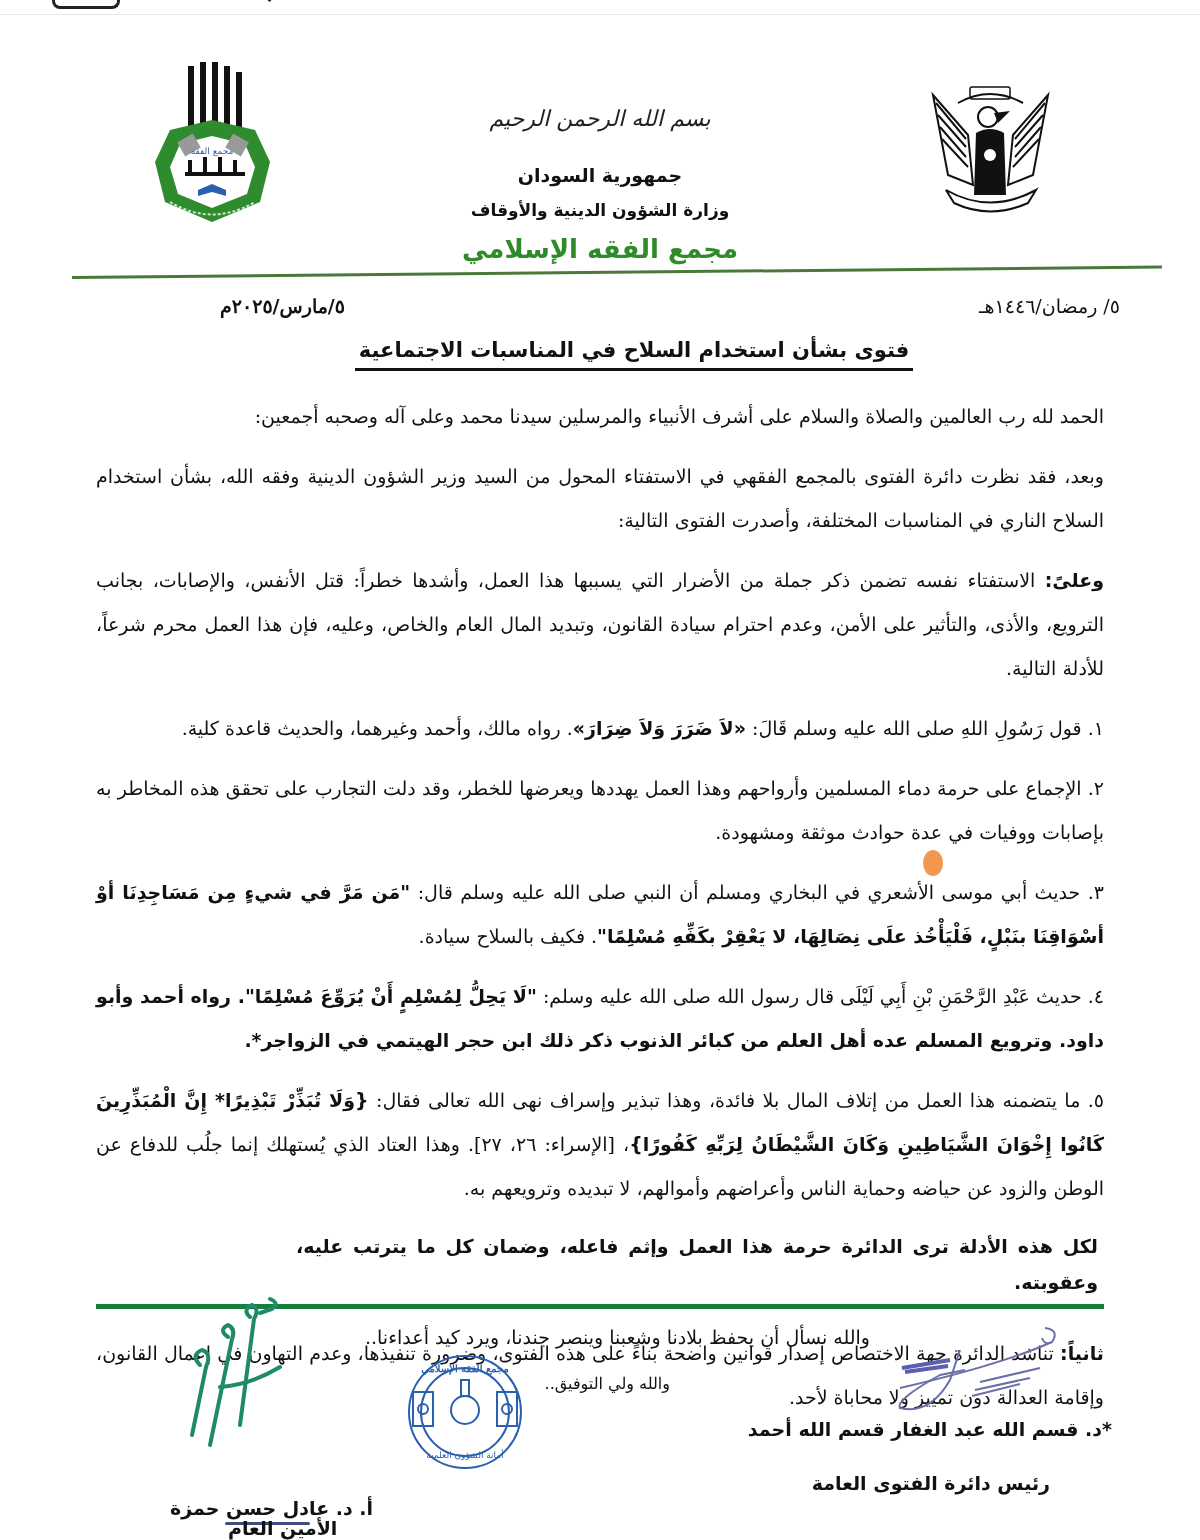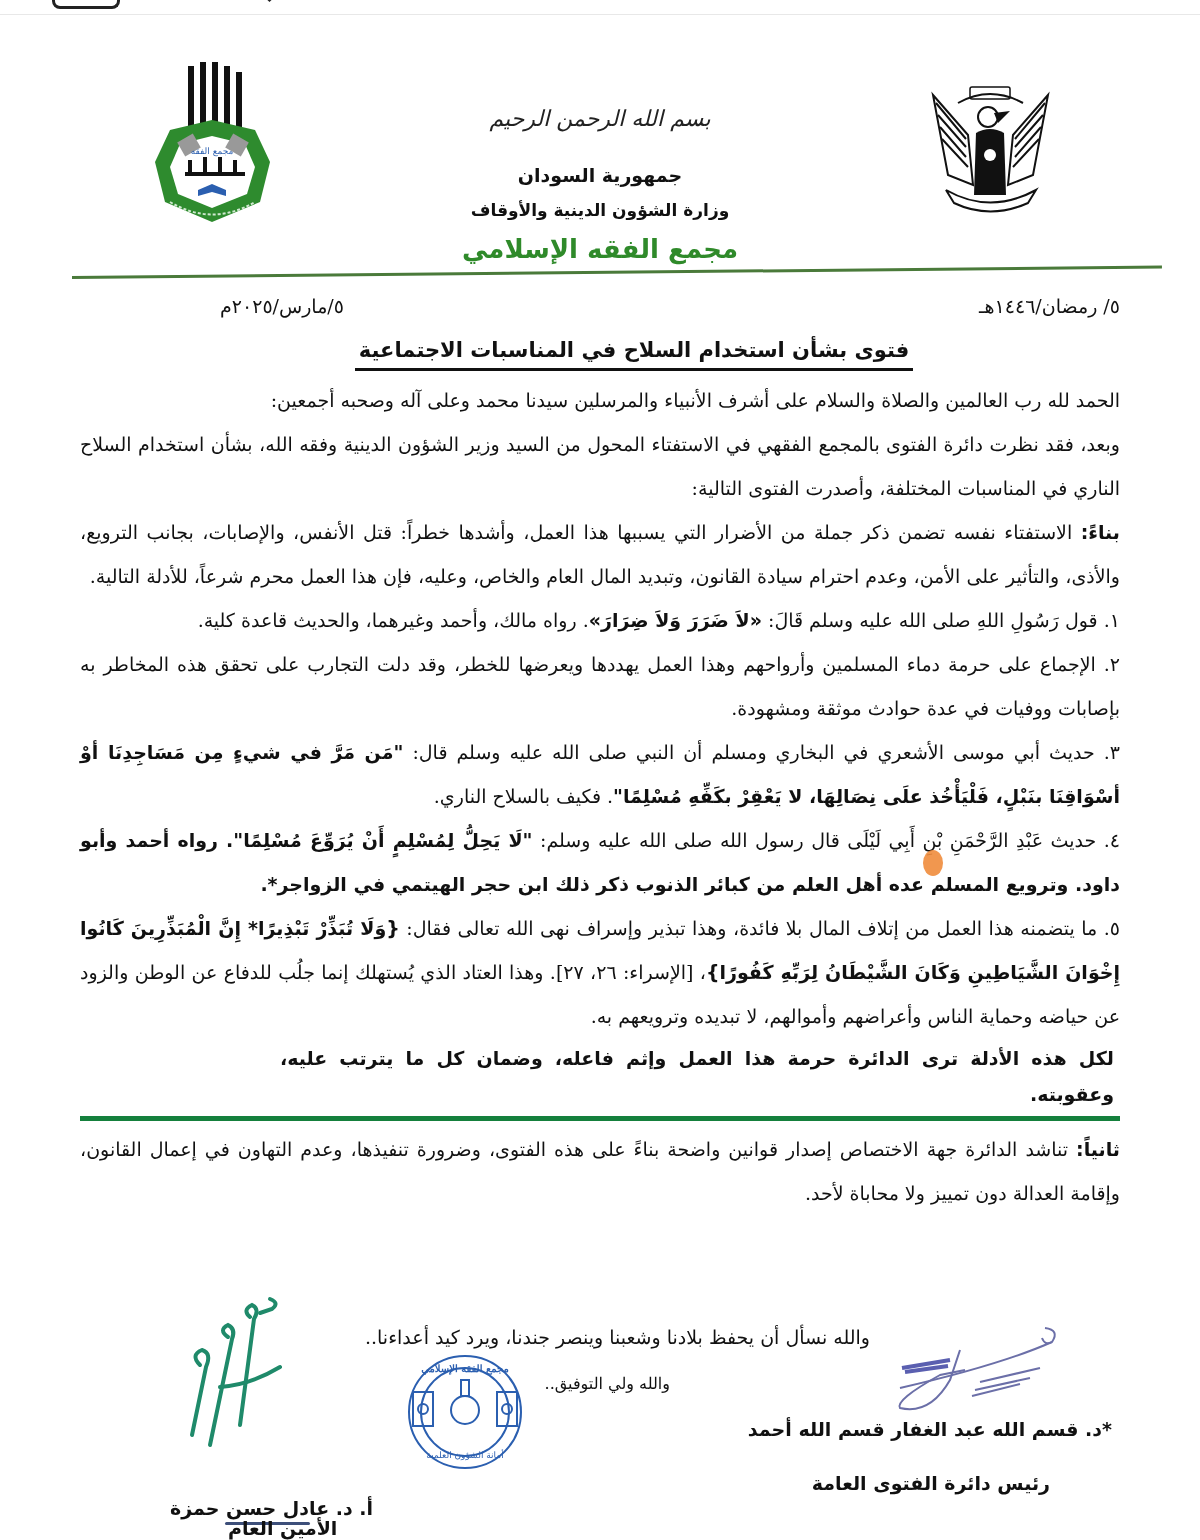--- a/index.html
+++ b/index.html
@@ -30,33 +30,33 @@
     .country { font-family: "DejaVu Sans", sans-serif; font-weight: bold; font-size: 19px; margin-top: 26px; }
     .ministry { font-family: "DejaVu Sans", sans-serif; font-weight: bold; font-size: 17px; margin-top: 14px; }
     .academy { font-family: "DejaVu Sans", sans-serif; font-weight: bold; font-size: 26px; color: #2f8a2a; margin-top: 14px; }
 
     .green-rule {
       position: absolute; left: 72px; top: 276px; width: 1090px; height: 3px;
       background: #4a7a3a; transform: rotate(-0.55deg); transform-origin: left center;
     }
 
     .date-hijri { position: absolute; right: 80px; top: 295px; font-size: 19px; direction: rtl; }
-    .date-greg { position: absolute; left: 220px; top: 295px; font-size: 19px; direction: rtl; }
+    .date-greg { position: absolute; left: 220px; top: 295px; font-size: 19px; direction: rtl; font-weight: bold; }
 
     .title {
       position: absolute; left: 0; width: 1200px; top: 338px; text-align: center;
       font-family: "DejaVu Sans", sans-serif; font-weight: bold; font-size: 21px; direction: rtl; padding-left: 34px;
     }
     .title span { border-bottom: 3px solid #111; padding: 0 4px 6px; }
 
     .body {
       position: absolute; left: 80px; width: 1040px; top: 378px; direction: rtl; text-align: justify;
       font-size: 19px; line-height: 44px;
     }
-    .body p { margin: 0; }
+    .body p { margin: 16px; }
     .b { font-family: "DejaVu Sans", sans-serif; font-weight: bold; }
     .conclusion {
       font-family: "DejaVu Sans", sans-serif; font-weight: bold; font-size: 19px;
       display: inline-block; border-bottom: 5px solid #15803d; padding: 0 6px 4px 200px; line-height: 36px;
       margin: 2px 0 6px;
     }
     .orange-dot {
       position: absolute; left: 923px; top: 850px; width: 20px; height: 26px;
       background: #f08c3c; border-radius: 50%; opacity: 0.9;
     }
@@ -128,30 +128,30 @@
 <div class="date-greg">٥/مارس/٢٠٢٥م</div>
 
 <div class="title">
   <span>فتوى بشأن استخدام السلاح في المناسبات الاجتماعية</span>
 </div>
 
 <div class="body">
   <p>الحمد لله رب العالمين والصلاة والسلام على أشرف الأنبياء والمرسلين سيدنا محمد وعلى آله وصحبه أجمعين:</p>
   <p>وبعد، فقد نظرت دائرة الفتوى بالمجمع الفقهي في الاستفتاء المحول من السيد وزير الشؤون الدينية وفقه الله، بشأن استخدام السلاح الناري في المناسبات المختلفة، وأصدرت الفتوى التالية:</p>
   <p>
-    <span class="b">بناءً:</span><span> الاستفتاء نفسه تضمن ذكر جملة من الأضرار التي يسببها هذا العمل، وأشدها خطراً: قتل الأنفس، والإصابات، بجانب الترويع، والأذى، والتأثير على الأمن، وعدم احترام سيادة القانون، وتبديد المال العام والخاص، وعليه، فإن هذا العمل محرم شرعاً، للأدلة التالية.</span>
+    <span class="b">وعلىً:</span><span> الاستفتاء نفسه تضمن ذكر جملة من الأضرار التي يسببها هذا العمل، وأشدها خطراً: قتل الأنفس، والإصابات، بجانب الترويع، والأذى، والتأثير على الأمن، وعدم احترام سيادة القانون، وتبديد المال العام والخاص، وعليه، فإن هذا العمل محرم شرعاً، للأدلة التالية.</span>
   </p>
   <p>
     <span>١. قول رَسُولِ اللهِ صلى الله عليه وسلم قَالَ: </span><span class="b">«لاَ ضَرَرَ وَلاَ ضِرَارَ»</span><span>. رواه مالك، وأحمد وغيرهما، والحديث قاعدة كلية.</span>
   </p>
   <p>
     <span>٢. الإجماع على حرمة دماء المسلمين وأرواحهم وهذا العمل يهددها ويعرضها للخطر، وقد دلت التجارب على تحقق هذه المخاطر به بإصابات ووفيات في عدة حوادث موثقة ومشهودة.</span>
   </p>
   <p>
-    <span>٣. حديث أبي موسى الأشعري في البخاري ومسلم أن النبي صلى الله عليه وسلم قال: </span><span class="b">"مَن مَرَّ في شيءٍ مِن مَسَاجِدِنَا أوْ أسْوَاقِنَا بنَبْلٍ، فَلْيَأْخُذ علَى نِصَالِهَا، لا يَعْقِرْ بكَفِّهِ مُسْلِمًا"</span><span>. فكيف بالسلاح الناري.</span>
+    <span>٣. حديث أبي موسى الأشعري في البخاري ومسلم أن النبي صلى الله عليه وسلم قال: </span><span class="b">"مَن مَرَّ في شيءٍ مِن مَسَاجِدِنَا أوْ أسْوَاقِنَا بنَبْلٍ، فَلْيَأْخُذ علَى نِصَالِهَا، لا يَعْقِرْ بكَفِّهِ مُسْلِمًا"</span><span>. فكيف بالسلاح سيادة.</span>
   </p>
   <p>
     <span>٤. حديث عَبْدِ الرَّحْمَنِ بْنِ أَبِي لَيْلَى قال رسول الله صلى الله عليه وسلم: </span><span class="b">"لَا يَحِلُّ لِمُسْلِمٍ أَنْ يُرَوِّعَ مُسْلِمًا". رواه أحمد وأبو داود. وترويع المسلم عده أهل العلم من كبائر الذنوب ذكر ذلك ابن حجر الهيتمي في الزواجر*.</span>
   </p>
   <p>
     <span>٥. ما يتضمنه هذا العمل من إتلاف المال بلا فائدة، وهذا تبذير وإسراف نهى الله تعالى فقال: </span><span class="b">{وَلَا تُبَذِّرْ تَبْذِيرًا* إِنَّ الْمُبَذِّرِينَ كَانُوا إِخْوَانَ الشَّيَاطِينِ وَكَانَ الشَّيْطَانُ لِرَبِّهِ كَفُورًا}</span><span>، [الإسراء: ٢٦، ٢٧]. وهذا العتاد الذي يُستهلك إنما جلُب للدفاع عن الوطن والزود عن حياضه وحماية الناس وأعراضهم وأموالهم، لا تبديده وترويعهم به.</span>
   </p>
   <p>
     <span class="conclusion">لكل هذه الأدلة ترى الدائرة حرمة هذا العمل وإثم فاعله، وضمان كل ما يترتب عليه، وعقوبته.</span>
   </p>

